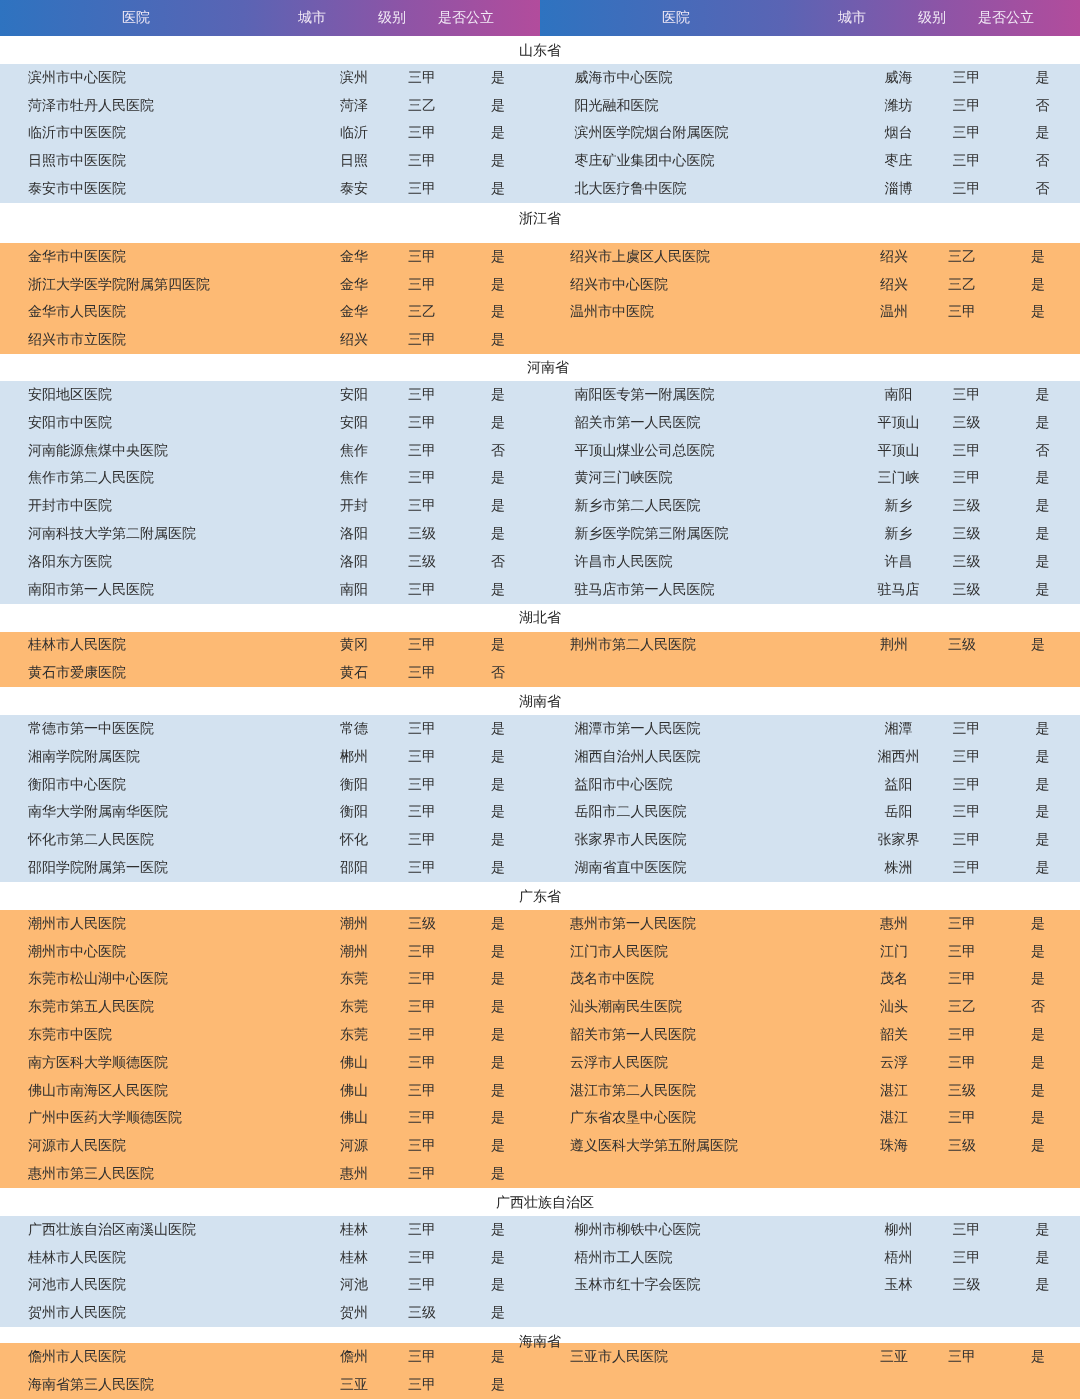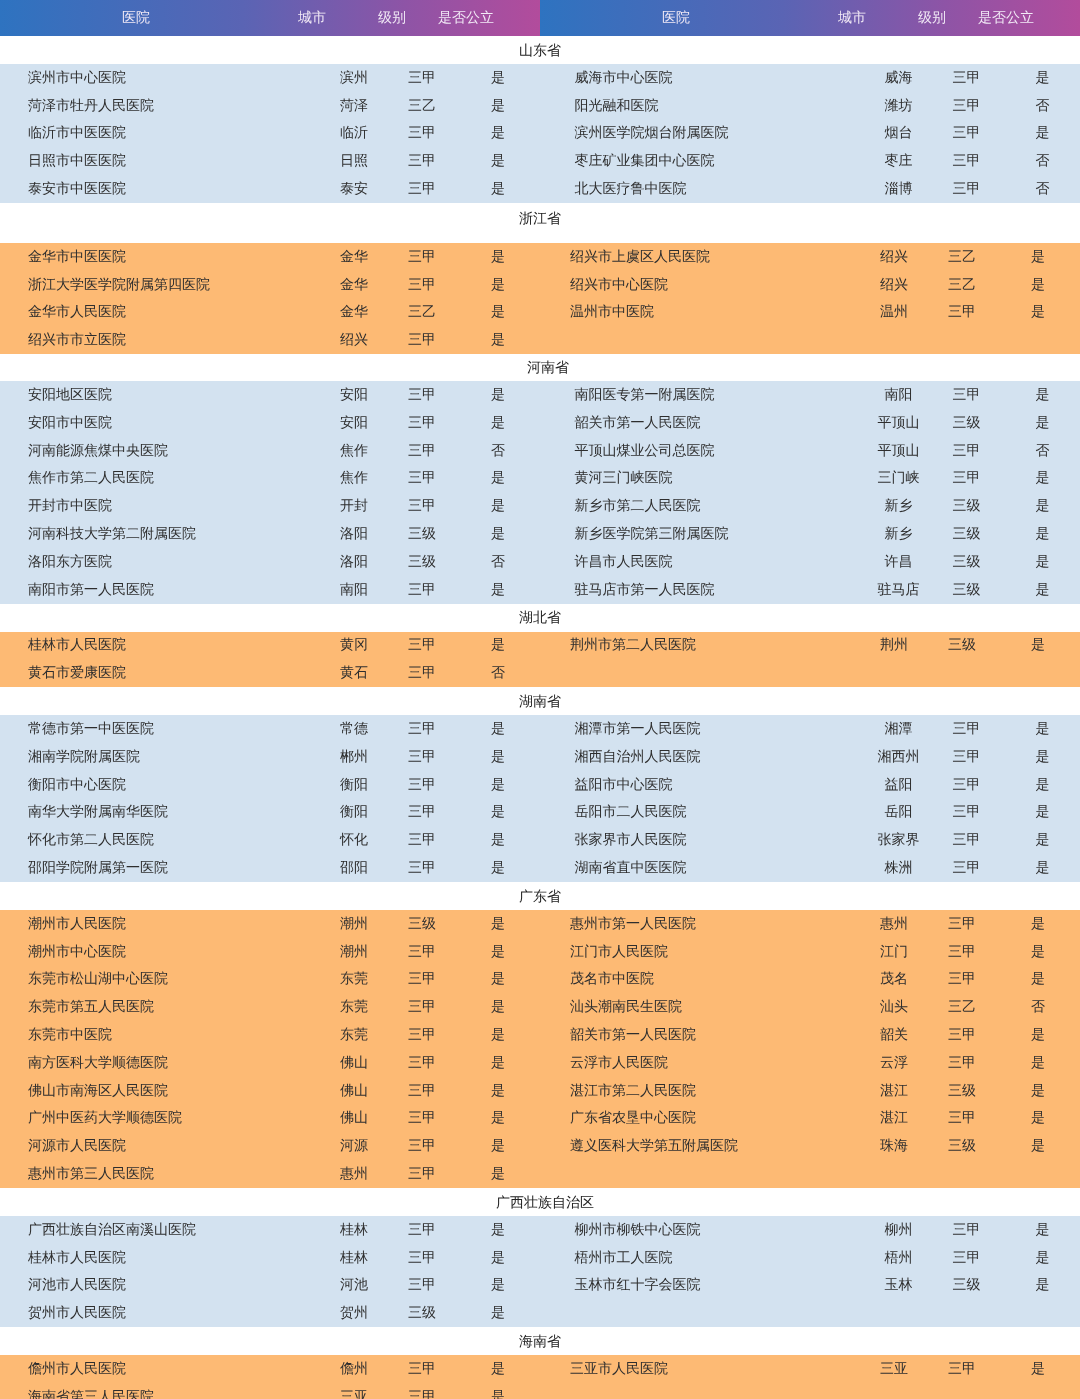--- a/index.html
+++ b/index.html
@@ -532,21 +532,21 @@
         </div>
         <div class="row">
           <div class="c-name">玉林市红十字会医院</div>
           <div class="c-city">玉林</div>
           <div class="c-level">三级</div>
           <div class="c-public">是</div>
         </div>
         <div class="row"></div>
       </div>
     </div>
-    <div class="section-title" style="height: 28px; line-height: 28px;">海南省</div>
+    <div class="section-title" style="height: 16px; line-height: 28px;">海南省</div>
     <div class="section-body mid">
       <div class="col left">
         <div class="row">
           <div class="c-name">儋州市人民医院</div>
           <div class="c-city">儋州</div>
           <div class="c-level">三甲</div>
           <div class="c-public">是</div>
         </div>
         <div class="row">
           <div class="c-name">海南省第三人民医院</div>

